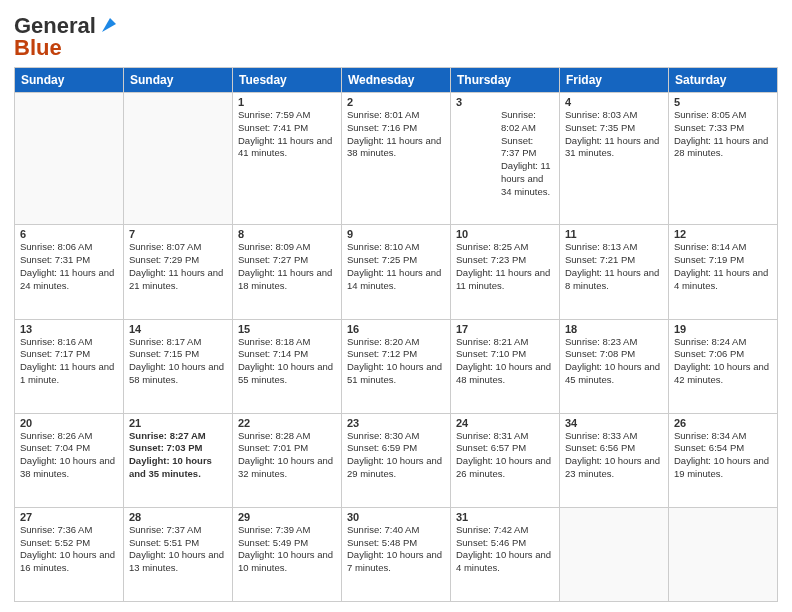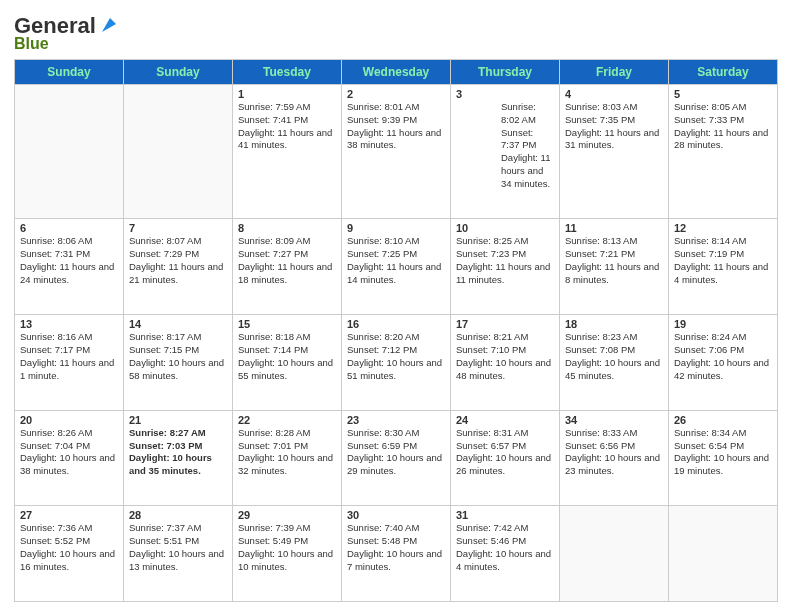--- a/index.html
+++ b/index.html
@@ -45,22 +45,22 @@
       font-size: 15px;
       color: #444;
     }
     table {
       width: 100%;
       border-collapse: collapse;
       flex: 1;
     }
     .day-header {
       background: #1565c0;
-      color: #86efac;
-      text-align: center;
+      color: #ffffff;
+      text-align: left;
       padding: 5px 6px;
       font-size: 12px;
       font-weight: bold;
       border: 1px solid #ccc;
     }
     td {
       border: 1px solid #ccc;
       vertical-align: top;
       padding: 3px 5px;
       font-size: 9.5px;
@@ -87,21 +87,21 @@
 <div class="page">
   <div class="header">
     <div class="logo">
       <div class="logo-line">
         <span style="font-size:22px;font-weight:bold;color:#333;">General</span>
         <svg width="22" height="22" viewBox="0 0 22 22" style="margin-left:2px;margin-top:-2px;">
           <polygon points="4,18 18,10 12,4" fill="#1e88e5"></polygon>
         </svg>
       </div>
       <div style="margin-top:-4px;">
-        <span style="font-size:16px;font-weight:bold;color:#4d7c0f;">Blue</span>
+        <span style="font-size:22px;font-weight:bold;color:#c2410c;">Blue</span>
       </div>
     </div>
     <div class="title-block">
       <div class="month-title"></div>
       <div class="location"></div>
     </div>
   </div>
 
   <table>
     <thead>
@@ -121,21 +121,21 @@
           <td class="cell-empty"></td>
           <td>
             <span class="day-num">1</span>
             <div class="cell-info" style="white-space: pre-line;">Sunrise: 7:59 AM
 Sunset: 7:41 PM
 Daylight: 11 hours and 41 minutes.</div>
           </td>
           <td>
             <span class="day-num">2</span>
             <div class="cell-info" style="white-space: pre-line;">Sunrise: 8:01 AM
-Sunset: 9:39 PM
+Sunset: 7:16 PM
 Daylight: 11 hours and 38 minutes.</div>
           </td>
           <td>
             <span class="day-num">3</span>
             <div class="cell-info" style="white-space: pre-line; margin-left: 45px;">Sunrise: 8:02 AM
 Sunset: 7:37 PM
 Daylight: 11 hours and 34 minutes.</div>
           </td>
           <td>
             <span class="day-num">4</span>

